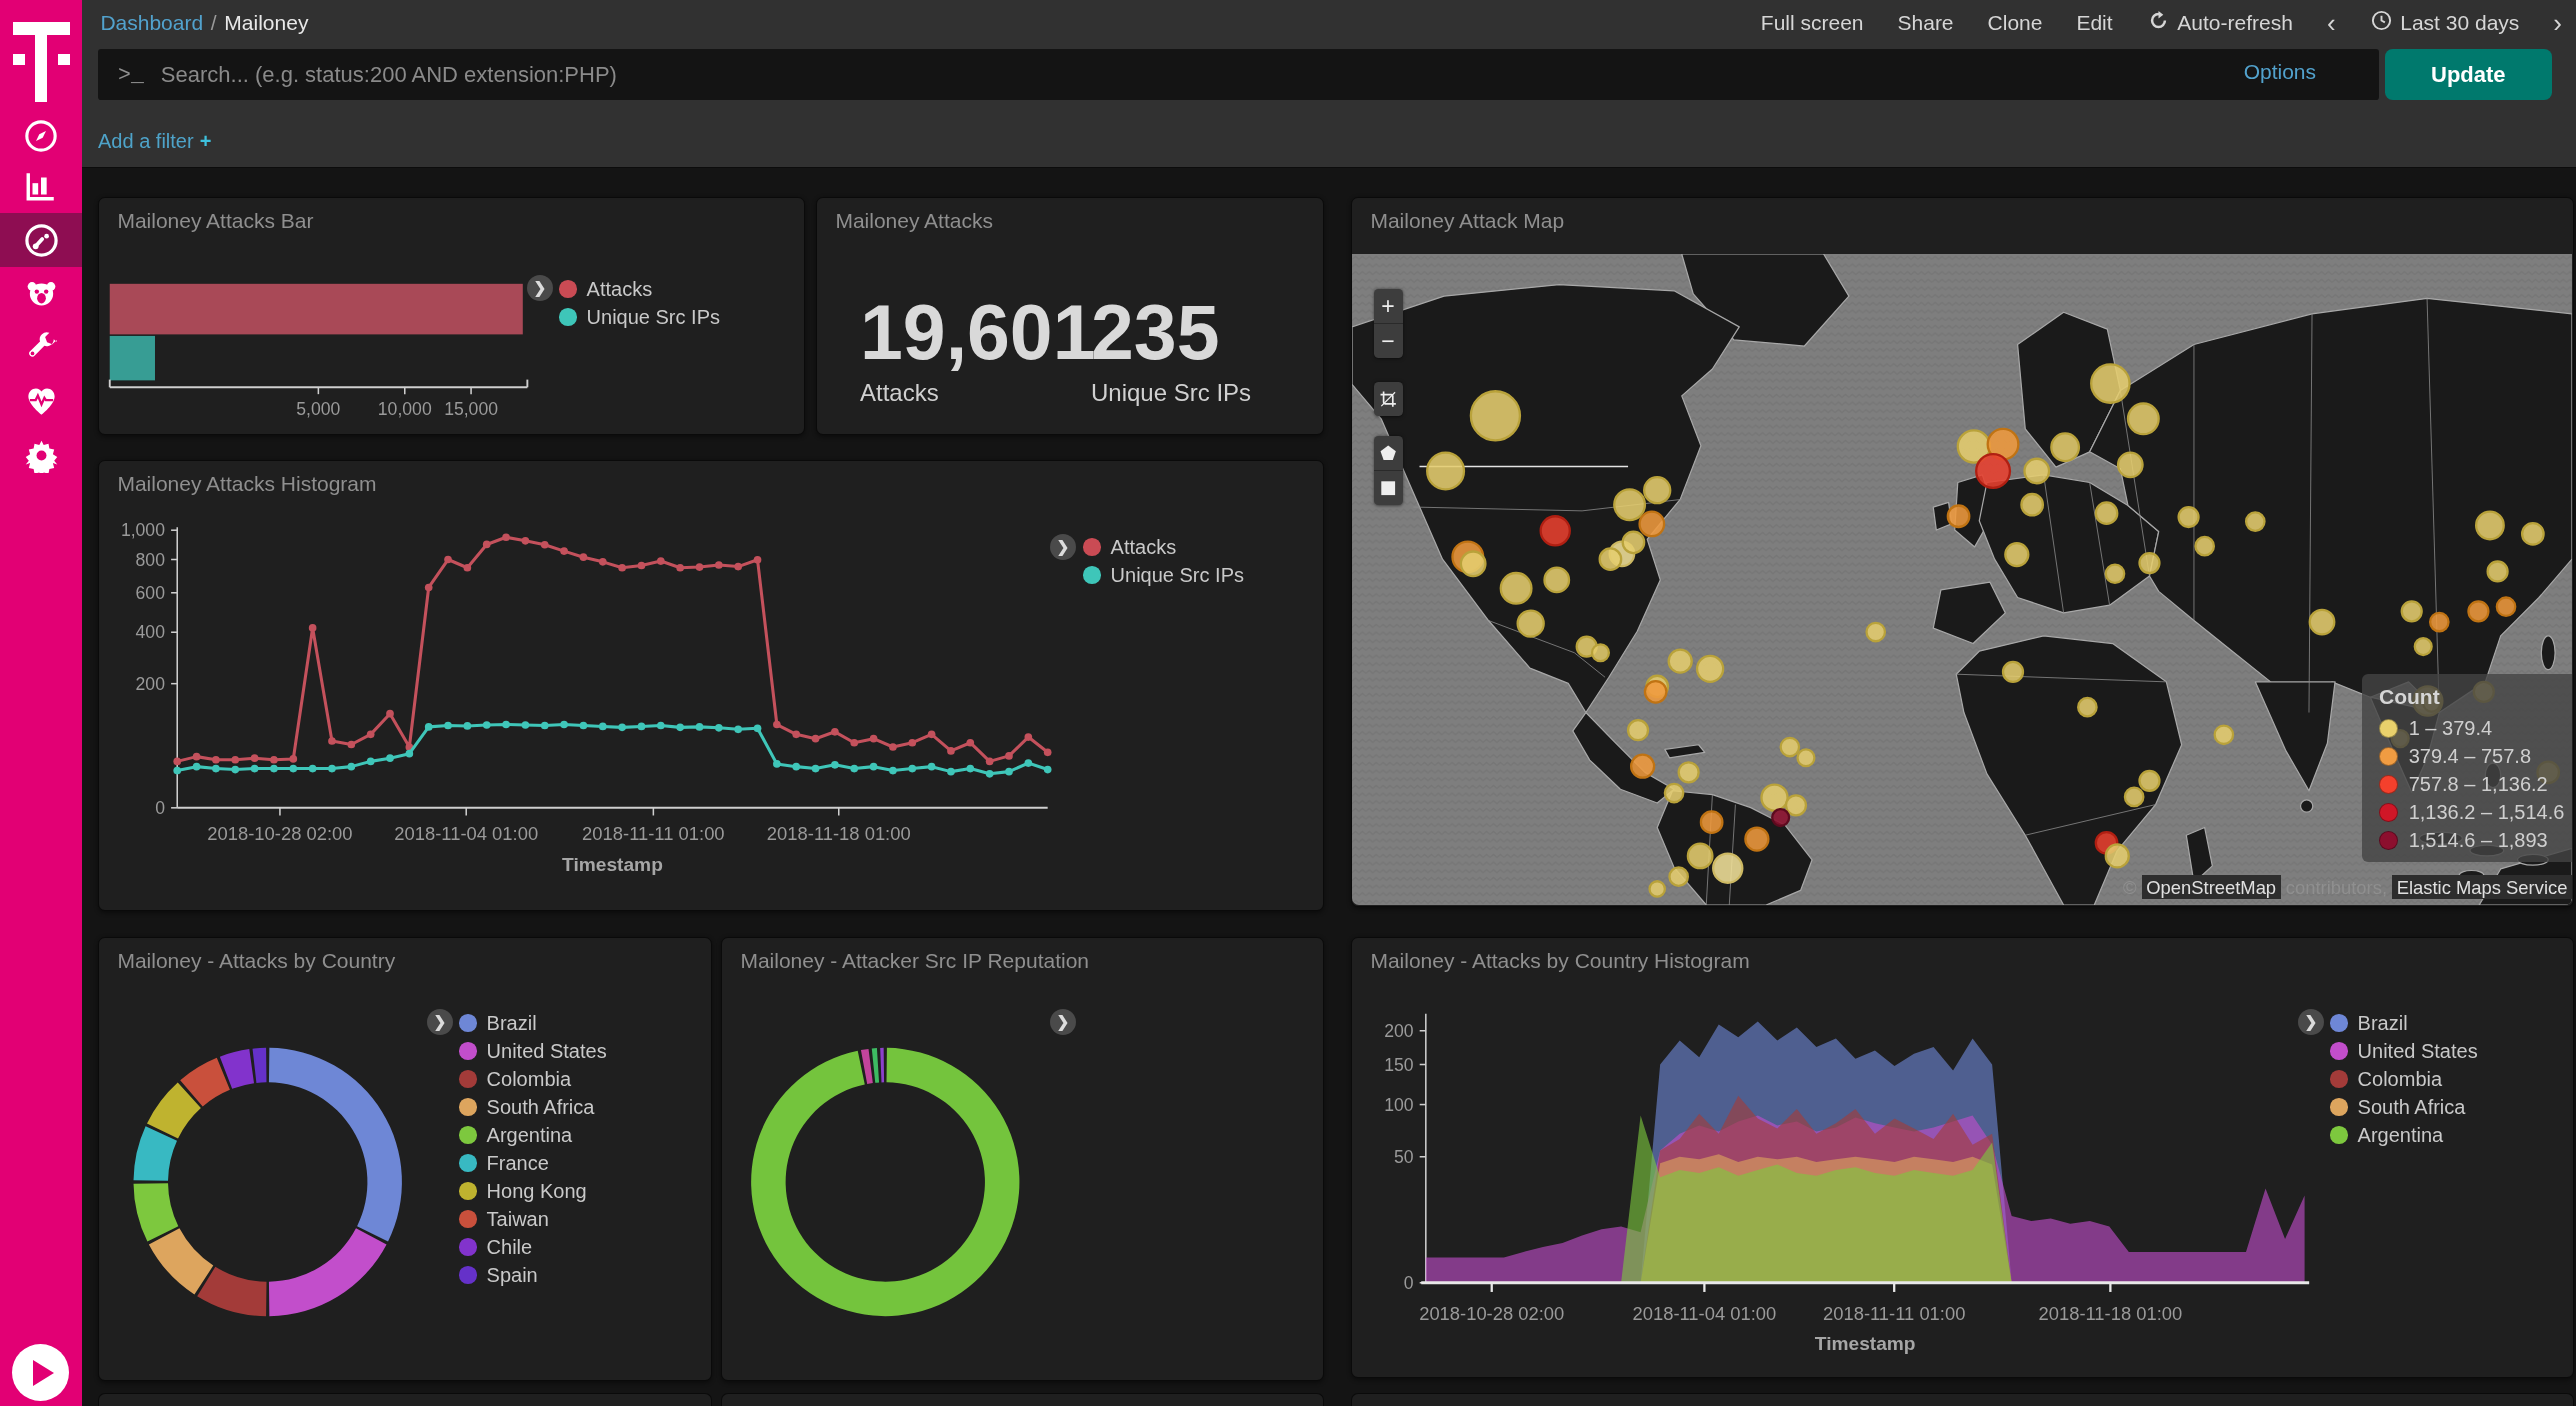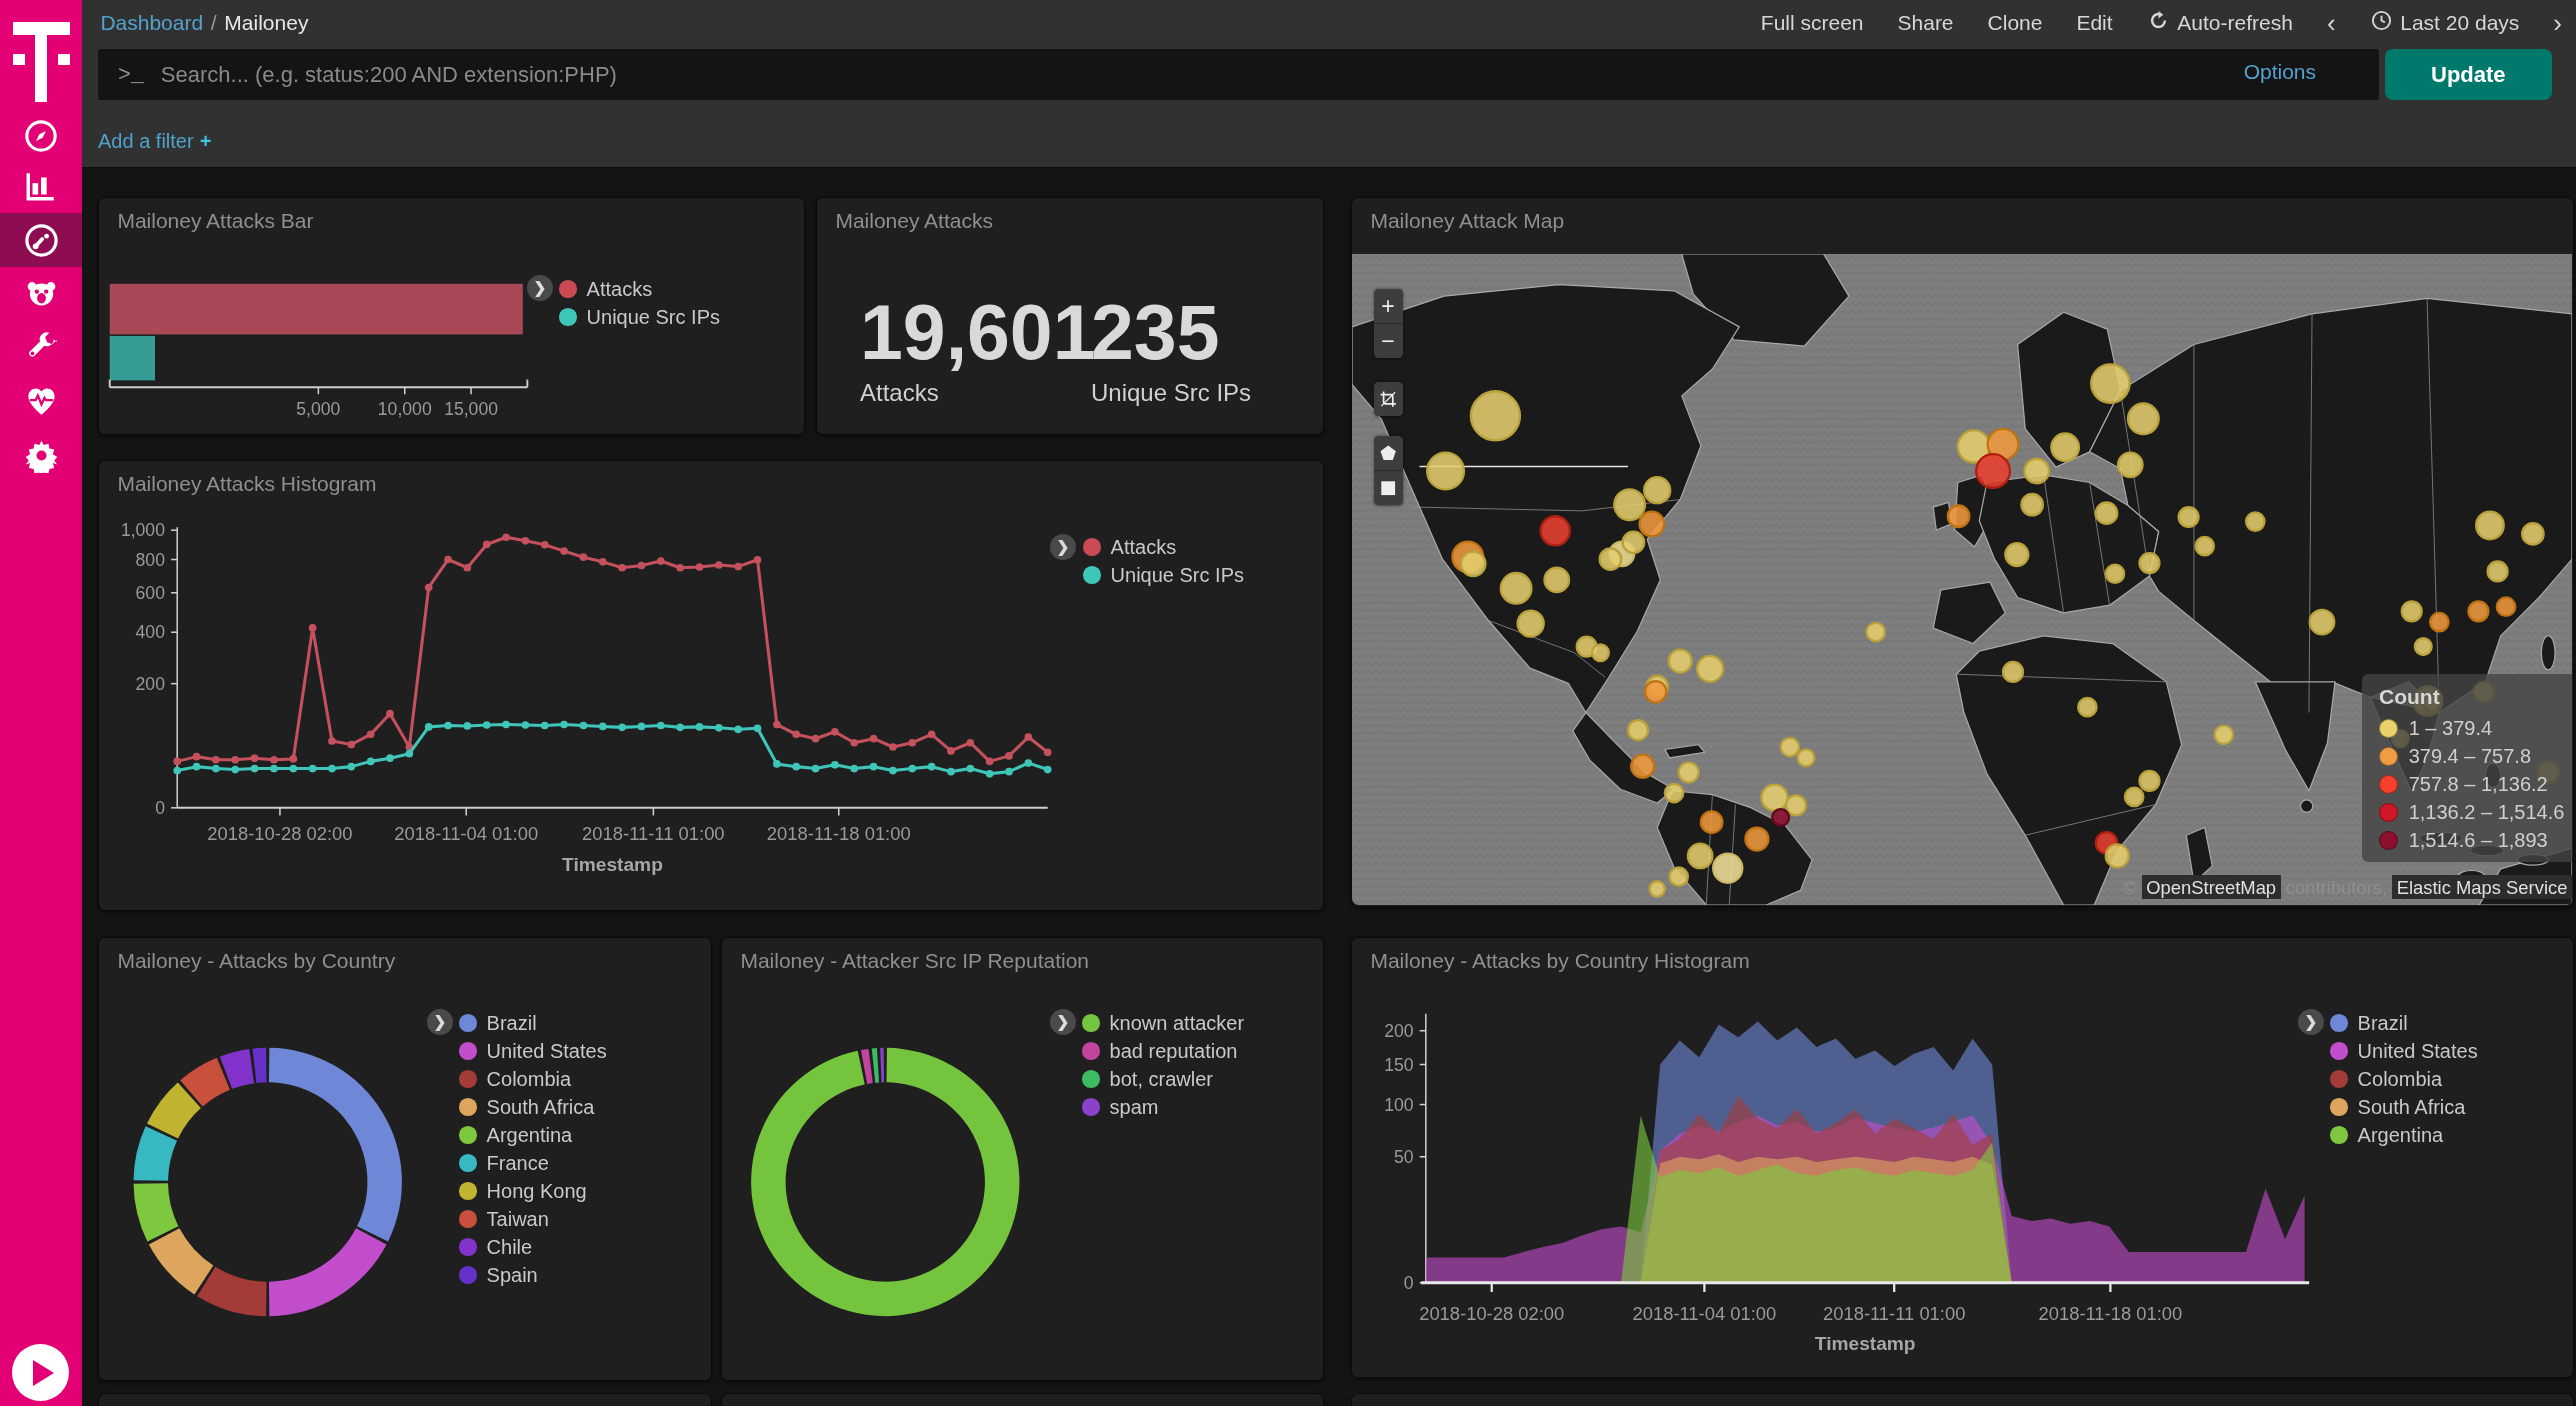--- a/index.html
+++ b/index.html
@@ -160,21 +160,21 @@
               <path d="M12 4a8 8 0 1 0 8 8h-2.6a5.4 5.4 0 1 1-5.4-5.4V10l5-4-5-4z" fill="#d6d6d6"></path>
             </svg></span>
         <span>Auto-refresh</span>
       </span>
       <span class="mi chev">‹</span>
       <span class="mi">
         <span><svg width="23" height="23" viewBox="0 0 24 24">
               <circle cx="12" cy="12" r="9" fill="none" stroke="#d6d6d6" stroke-width="2"></circle>
               <path d="M12 7v5l3.5 2" stroke="#d6d6d6" stroke-width="2" fill="none"></path>
             </svg></span>
-        <span>Last 20 days</span>
+        <span>Last 30 days</span>
       </span>
       <span class="mi chev">›</span>
     </div>
   </div>
 
   <div id="search-row">
     <div id="search-input">
       <span id="search-prompt">&gt;_</span>
       <span id="search-placeholder">Search... (e.g. status:200 AND extension:PHP)</span>
     </div>
@@ -603,38 +603,20 @@
 
 <div class="panel" style="left:721px;top:937px;width:601px;height:442px;">
   <div class="panel-title">Mailoney - Attacker Src IP Reputation</div>
   <svg id="donut-reputation" width="601" height="442" style="position:absolute;left:0;top:0;" viewBox="0 0 784 576">
       <path d="M215.1379751461683,143.0130603094209 A175,175 0 1 1 177.0338237646053,146.7357767453911 L186.28226908227822,190.77514843943337 A130,130 0 1 0 214.58821010858216,188.00970194414126 Z" fill="#74c43d"></path>
       <path d="M181.22891804947574,145.90816884089742 A175,175 0 0 1 191.1272902996039,144.37228167610394 L196.75170136542005,189.01940924510578 A130,130 0 0 0 189.3986248367534,190.1603539960952 Z" fill="#c2449c"></path>
       <path d="M195.37592287329085,143.88971338421211 A175,175 0 0 1 202.07262573409918,143.3414975111348 L204.88252197390227,188.25368386541442 A130,130 0 0 0 199.90782842015892,188.66092994255757 Z" fill="#3dbb62"></path>
       <path d="M206.343175315666,143.1266553041258 A175,175 0 0 1 210.86202485383185,143.0130603094209 L211.41178989141795,188.00970194414126 A130,130 0 0 0 208.05493023449475,188.09408679735057 Z" fill="#8c41cc"></path>
     </svg>
   <div class="legend-chev" style="left:328px;top:71px;">❯</div>
-  <div class="legend" id="legend-reputation" style="left:360px;top:71px;">
-      <div class="legend-row">
-        <span class="legend-dot" style="background: rgb(116, 196, 61);"></span>
-        <span class="legend-label">known attacker</span>
-      </div>
-      <div class="legend-row">
-        <span class="legend-dot" style="background: rgb(194, 68, 156);"></span>
-        <span class="legend-label">bad reputation</span>
-      </div>
-      <div class="legend-row">
-        <span class="legend-dot" style="background: rgb(61, 187, 98);"></span>
-        <span class="legend-label">bot, crawler</span>
-      </div>
-      <div class="legend-row">
-        <span class="legend-dot" style="background: rgb(140, 65, 204);"></span>
-        <span class="legend-label">spam</span>
-      </div>
-    </div>
 </div>
 
 <div class="panel" style="left:1351px;top:937px;width:1221px;height:439px;">
   <div class="panel-title">Mailoney - Attacks by Country Histogram</div>
   <svg id="area-chart" width="1221" height="439" style="position:absolute;left:0;top:0;" viewBox="0 0 1593 573">
       <line x1="88" y1="450" x2="96" y2="450" stroke="#cfcfcf" stroke-width="2"></line>
       <text x="80" y="458" font-size="23" fill="#9a9a9a" text-anchor="end" font-weight="normal">0</text>
       <line x1="88" y1="285.5277033551353" x2="96" y2="285.5277033551353" stroke="#cfcfcf" stroke-width="2"></line>
       <text x="80" y="293.5277033551353" font-size="23" fill="#9a9a9a" text-anchor="end" font-weight="normal">50</text>
       <line x1="88" y1="217.4010474501815" x2="96" y2="217.4010474501815" stroke="#cfcfcf" stroke-width="2"></line>

